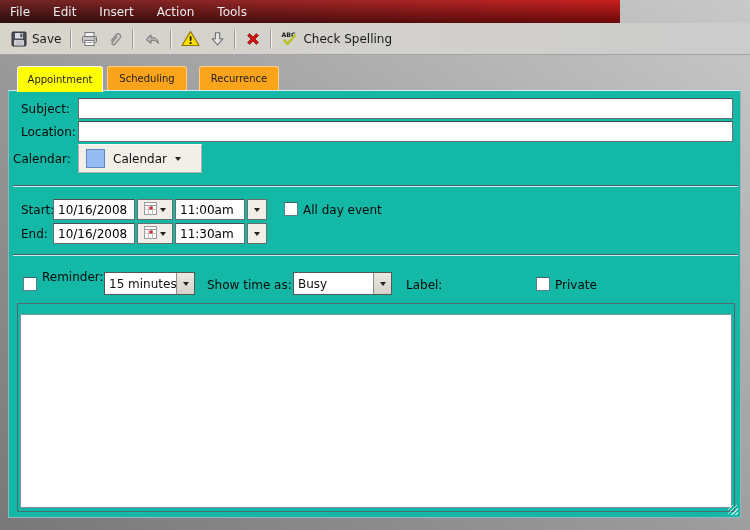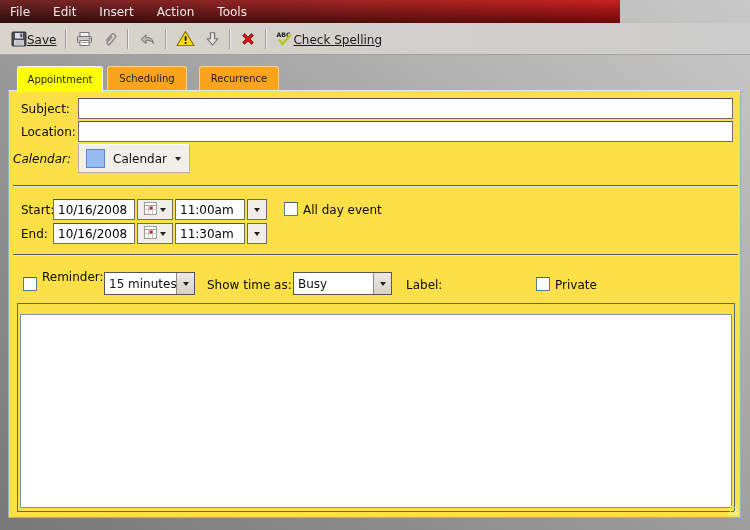--- a/index.html
+++ b/index.html
@@ -19,52 +19,52 @@
   }
   .menu-item { color:#ececec; padding:2px 2px; cursor:default; }
 
   
   .toolbar {
     position:absolute; left:0; top:23px; width:750px; height:32px;
     background:linear-gradient(to right,#d9d5cc,#cccccc);
     border-bottom:1px solid #a3a3a3;
     display:flex; align-items:center; padding-left:6px;
   }
-  .tbtn { display:flex; align-items:flex-end; padding:3px 5px; border-radius:2px; color:#1a1a1a;text-decoration:underline; }
+  .tbtn { display:flex; align-items:center; gap:5px; padding:3px 5px; border-radius:2px; color:#1a1a1a; }
   .tsep { width:2px; height:20px; border-left:1px solid #9b9b9b; border-right:1px solid #eeeeec; margin:0 4px; }
   .tbtn svg { display:block; }
 
   
   .tab {
     position:absolute; top:66px; height:25px; display:flex; align-items:center; justify-content:center;
     border-radius:3px 3px 0 0; font-size:10px; color:#1c1c1c; cursor:default;
   }
   .tab.active {
     background:#ffff00; border:1px solid #f6f6f6; border-bottom:none; z-index:3; height:26px;
   }
   .tab.inactive {
     background:#f9a41b; border:1px solid #ffd089; border-bottom:none; z-index:1; height:24px;
   }
 
   
   .panel {
     position:absolute; left:8px; top:90px; width:733px; height:428px;
-    background:#fde047; border:1px solid #93b5bd; border-top-color:#d8edf2; z-index:2;
+    background:#14b8a6; border:1px solid #93b5bd; border-top-color:#d8edf2; z-index:2;
   }
   .lbl { position:absolute; height:20px; line-height:20px; white-space:nowrap; color:#0a0a0a; }
 
   input.txt {
     position:absolute; border:1px solid #6e6e6e; border-top-color:#4e4e4e;
     background:#fff; font:12px "DejaVu Sans","Liberation Sans",sans-serif; padding:0 4px; outline:none;
   }
   .sep-line { position:absolute; left:4px; width:725px; height:2px;
     border-top:1px solid #44606a; border-bottom:1px solid #cfe9ef; }
 
   .btn-cal-src { 
-    position:absolute; left:69px; top:53px; width:112px; height:29px;
+    position:absolute; left:69px; top:53px; width:124px; height:29px;
     background:#f2efe9; border:1px solid #b5b1aa; border-top-color:#fcfbf8;
     display:flex; align-items:center; padding:4px 7px; gap:8px;
   }
   .swatch { width:19px; height:19px; background:#96bcf2; border:1px solid #5d88c8; }
 
   .arr { width:0; height:0; border-left:3.5px solid transparent; border-right:3.5px solid transparent; border-top:4px solid #222; }
 
   .mini-btn { position:absolute; background:#f1eee8; border:1px solid #6b6b6b;
     display:flex; align-items:center; justify-content:center; gap:3px; }
 
@@ -190,21 +190,21 @@
   </div>
 
   <div class="panel">
 
     <span class="lbl" style="left:12px; top:8px;">Subject:</span>
     <input class="txt" style="left: 69px; top: 7px; width: 655px; height: 21px;" type="text" value="">
 
     <span class="lbl" style="left:12px; top:31px;">Location:</span>
     <input class="txt" style="left: 69px; top: 30px; width: 655px; height: 21px;" type="text" value="">
 
-    <span class="lbl" style="left:4px; top:58px;font-style:italic;">Calendar:</span>
+    <span class="lbl" style="left:4px; top:58px;">Calendar:</span>
     <div class="btn-cal-src">
       <span class="swatch"></span>
       <span>Calendar</span>
       <span class="arr"></span>
     </div>
 
     <div class="sep-line" style="top:94px;"></div>
 
     <span class="lbl" style="left:12px; top:109px;">Start:</span>
     <input class="txt" style="left: 44px; top: 108px; width: 82px; height: 21px;" type="text" value="10/16/2008">

